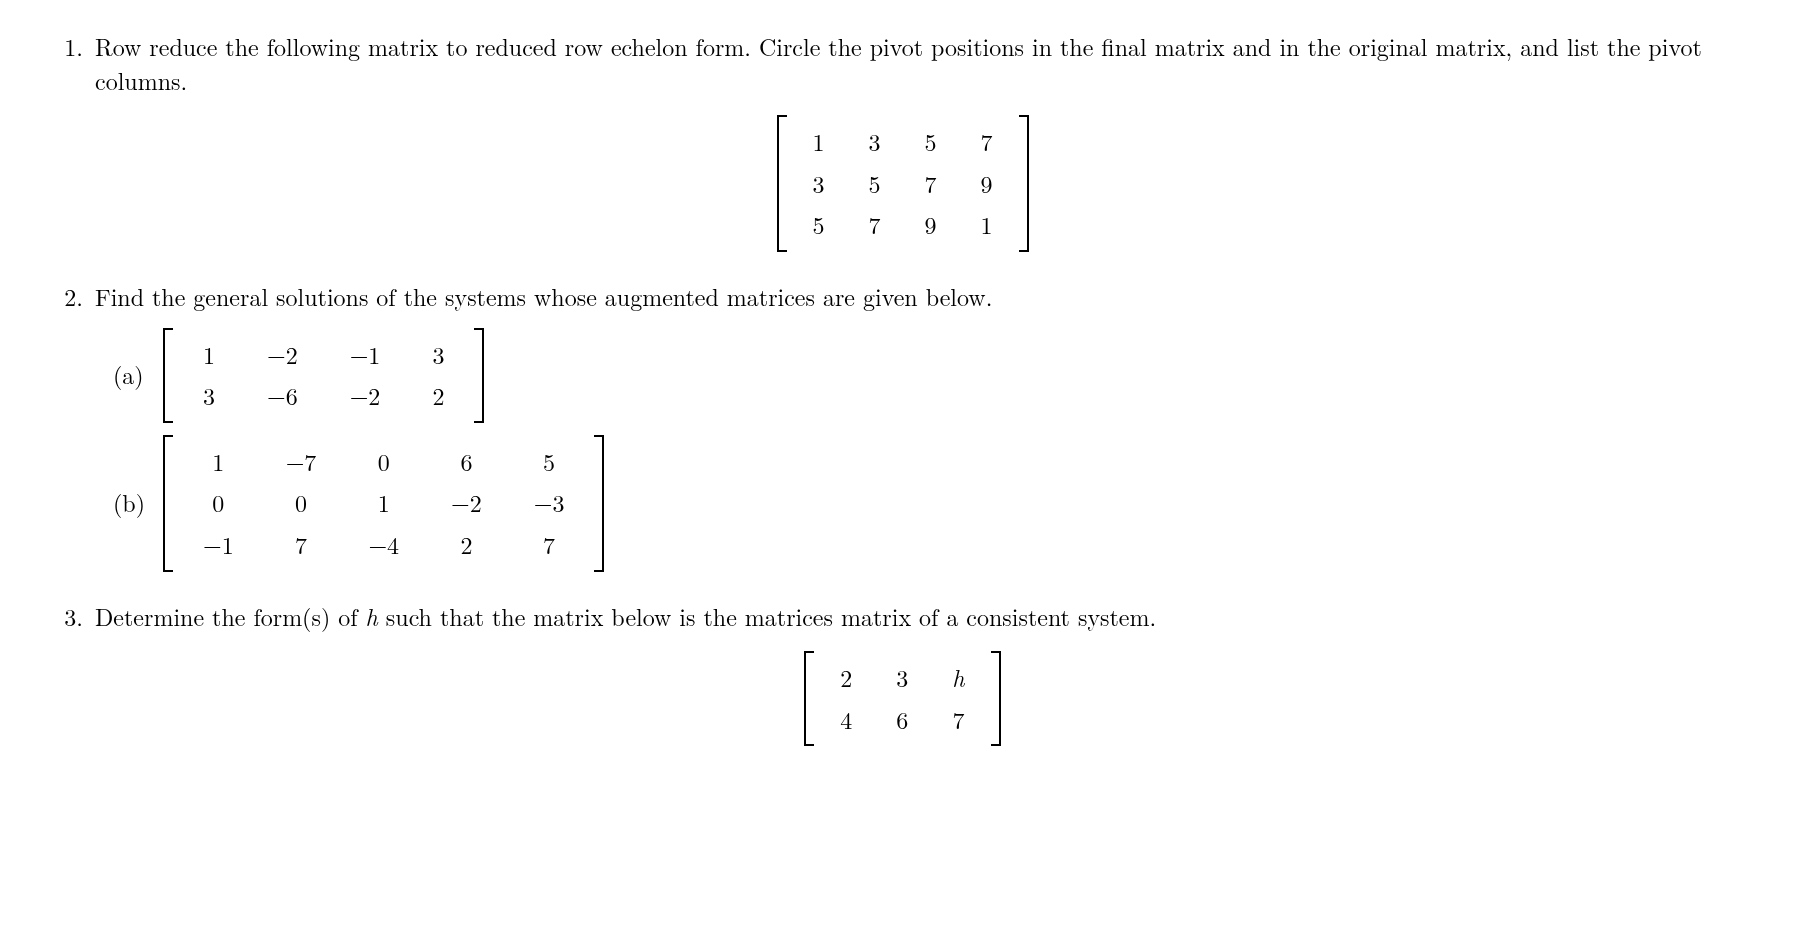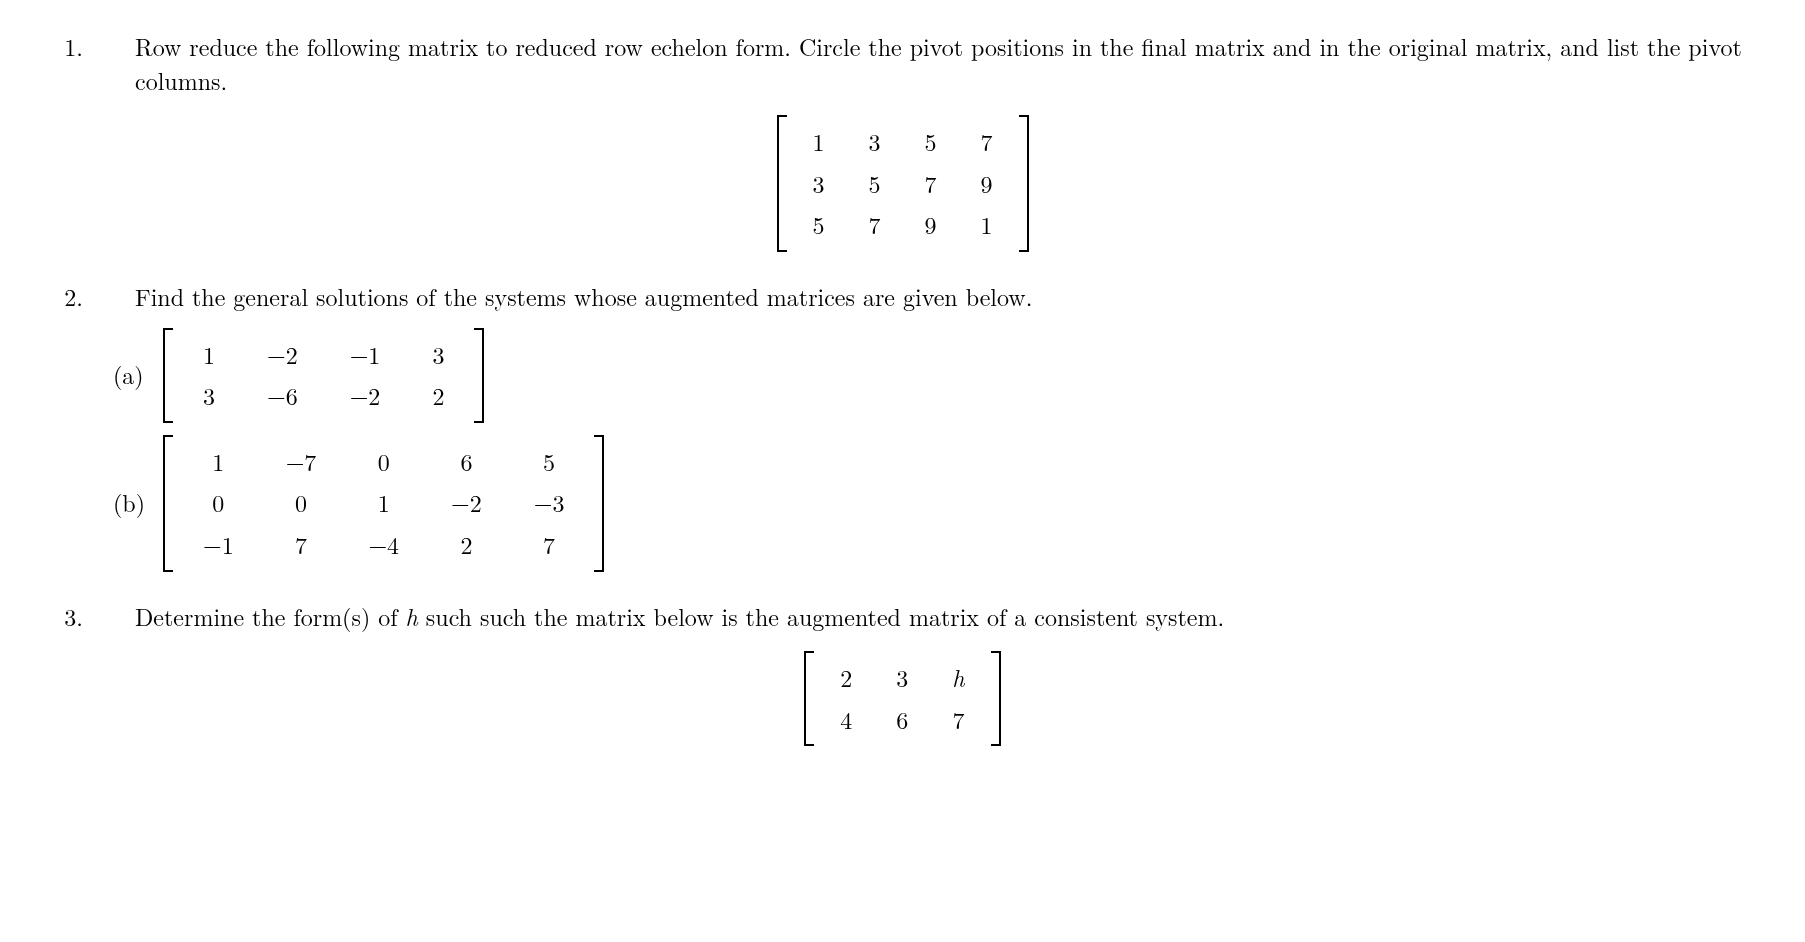--- a/index.html
+++ b/index.html
@@ -22,21 +22,20 @@
       display: flex;
       align-items: flex-start;
     }
     .problem-number {
       min-width: 45px;
       text-align: right;
       padding-right: 12px;
     }
     .problem-text {
       flex: 1;
-      margin-left: 40px;
     }
     .matrix-centered {
       display: flex;
       justify-content: center;
       margin: 18px 0;
     }
     .matrix {
       display: inline-flex;
       align-items: stretch;
     }
@@ -185,21 +184,21 @@
         <div class="bracket-right"></div>
       </div>
     </div>
   </div>
 </div>
 
 <div class="problem">
   <div class="problem-row">
     <div class="problem-number">3.</div>
     <div class="problem-text">
-      <span>Determine the form(s) of </span><span class="italic">h</span><span> such such the matrix below is the augmented matrix of a consistent system.</span>
+      <span>Determine the form(s) of </span><span class="italic">h</span><span> such that the matrix below is the matrices matrix of a consistent system.</span>
     </div>
   </div>
   <div class="matrix-centered">
     <div class="matrix">
       <div class="bracket-left"></div>
       <div class="matrix-body">
         <div class="matrix-row">
           <span class="matrix-cell">2</span>
           <span class="matrix-cell">3</span>
           <span class="matrix-cell italic">h</span>

